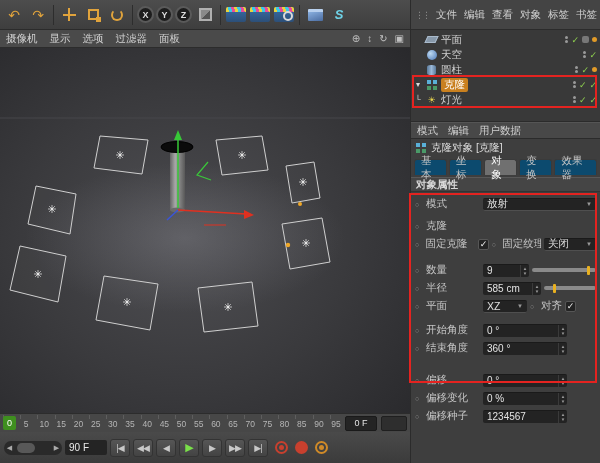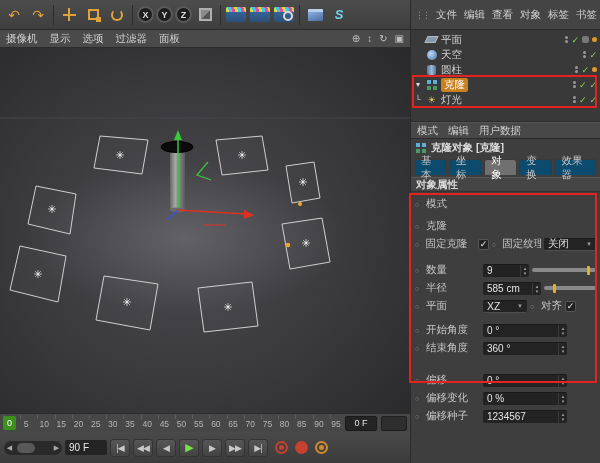--- a/index.html
+++ b/index.html
@@ -99,21 +99,21 @@
   .om-label.selected { background:#c9801f; color:#fff; padding:0 3px; border-radius:2px; }
   .om-right { margin-left:auto; display:flex; align-items:center; gap:3px; }
   .om-dots { display:flex; flex-direction:column; gap:1px; }
   .om-dots i { width:3px; height:3px; border-radius:50%; background:#9a9a9a; }
   .om-check { color:#8fd14f; font-size:9px; }
   .tag-dot { width:5px; height:5px; border-radius:50%; background:#e09a28; }
   .tag-sq { width:7px; height:7px; border-radius:2px; background:#777; }
 
   #attr-menubar { height:17px; background:#484848; border-top:1px solid #555; border-bottom:1px solid #2b2b2b;
     display:flex; gap:10px; align-items:center; padding:0 6px; font-size:10.5px; }
-  #attr-title { height:18px; display:flex; align-items:center; gap:5px; padding:0 5px; font-size:10.5px; color:#ddd;font-weight:bold; }
+  #attr-title { height:18px; display:flex; align-items:center; gap:5px; padding:0 5px; font-size:10.5px; color:#ddd; }
   #attr-tabs { display:flex; gap:2px; padding:2px 3px 0; }
   .tab { height:16px; padding:0 6px; background:#0c4a6e; border:1px solid #3a3a3a; border-bottom:none;
     border-radius:3px 3px 0 0; font-size:10.5px; display:flex; align-items:center; color:#c5c5c5; }
   .tab.active { background:#707070; color:#fff; }
   #attr-section { height:15px; background:#454545; border-top:1px solid #585858; border-bottom:1px solid #333;
     display:flex; align-items:center; padding:0 5px; font-weight:bold; font-size:10.5px; color:#d8d8d8; margin-top:2px; }
   #attr-rows { padding:3px 4px 0; }
   .arow { display:flex; align-items:center; height:18px; gap:3px; font-size:10.5px; }
   .bullet { width:8px; color:#8a8a8a; font-size:7px; }
   .alabel { width:54px; color:#c5c5c5; white-space:nowrap; overflow:hidden; }
@@ -449,20 +449,24 @@
       <span class="tab">效果器</span>
     </div>
 
     <div id="attr-section">对象属性</div>
 
     <div id="attr-rows">
 
       <div class="arow">
         <span class="bullet">○</span>
         <span class="alabel">模式</span>
+        <div class="dropdown">
+          <span>放射</span>
+          <span class="dd-arrow">▼</span>
+        </div>
       </div>
       <div class="gap4"></div>
 
       <div class="arow">
         <span class="bullet">○</span>
         <span class="alabel">克隆</span>
       </div>
 
       <div class="arow">
         <span class="bullet">○</span>

